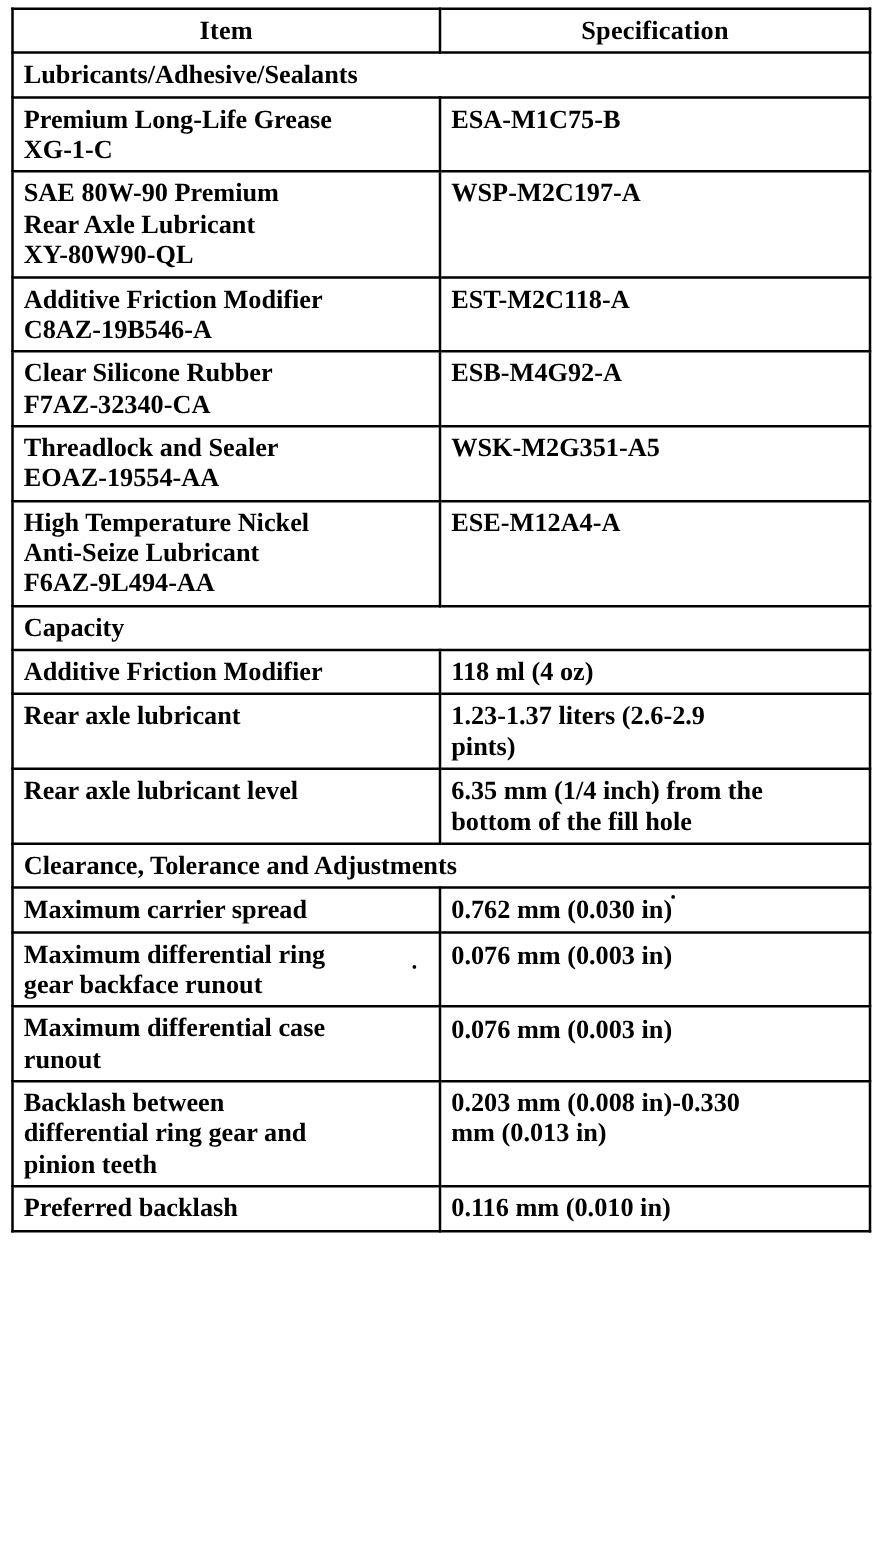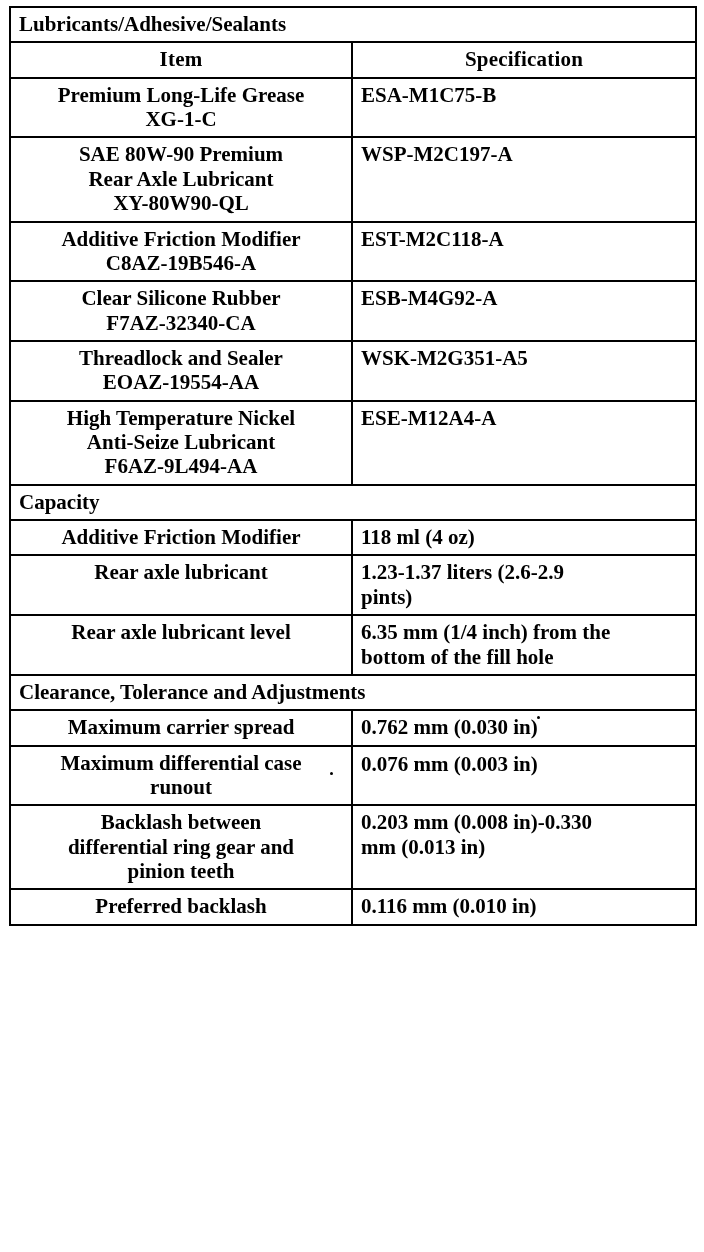--- a/index.html
+++ b/index.html
@@ -50,21 +50,21 @@
     letter-spacing: 0.2px;
   }
   .section-cell {
     font-size: 22px;
     font-weight: bold;
     text-align: left;
     padding-top: 5px;
     padding-bottom: 6px;
   }
   .item-cell {
-    text-align: center;
+    text-align: left;
     font-weight: bold;
   }
   .spec-cell {
     text-align: left;
     font-weight: bold;
   }
   .spec-cell.pad-top {
     padding-top: 5px;
   }
   .line { display: block; }
@@ -82,26 +82,26 @@
 <body>
 
 <div class="page">
   <table class="spec-table">
     <colgroup>
       <col class="c-item">
       <col class="c-spec">
     </colgroup>
     <tbody>
       <tr>
-        <td class="section-cell" colspan="2">Lubricants/Adhesive/Sealants</td>
-      </tr>
-
-      <tr>
         <td class="hdr-cell">Item</td>
         <td class="hdr-cell">Specification</td>
+      </tr>
+
+      <tr>
+        <td class="section-cell" colspan="2">Lubricants/Adhesive/Sealants</td>
       </tr>
       <tr>
         <td class="item-cell">
           <span class="line">Premium Long-Life Grease</span>
           <span class="line">XG-1-C</span>
         </td>
         <td class="spec-cell">
           <span class="line">ESA-M1C75-B</span>
         </td>
       </tr>
@@ -189,20 +189,29 @@
       <tr>
         <td class="item-cell">
           <span class="line">Maximum carrier spread</span>
         </td>
         <td class="spec-cell">
           <span class="line">0.762 mm (0.030 in)</span>
         </td>
       </tr>
       <tr>
         <td class="item-cell">
+          <span class="line">Maximum differential ring</span>
+          <span class="line">gear backface runout</span>
+        </td>
+        <td class="spec-cell pad-top">
+          <span class="line">0.076 mm (0.003 in)</span>
+        </td>
+      </tr>
+      <tr>
+        <td class="item-cell">
           <span class="line">Maximum differential case</span>
           <span class="line">runout</span>
         </td>
         <td class="spec-cell pad-top">
           <span class="line">0.076 mm (0.003 in)</span>
         </td>
       </tr>
       <tr>
         <td class="item-cell">
           <span class="line">Backlash between</span>

